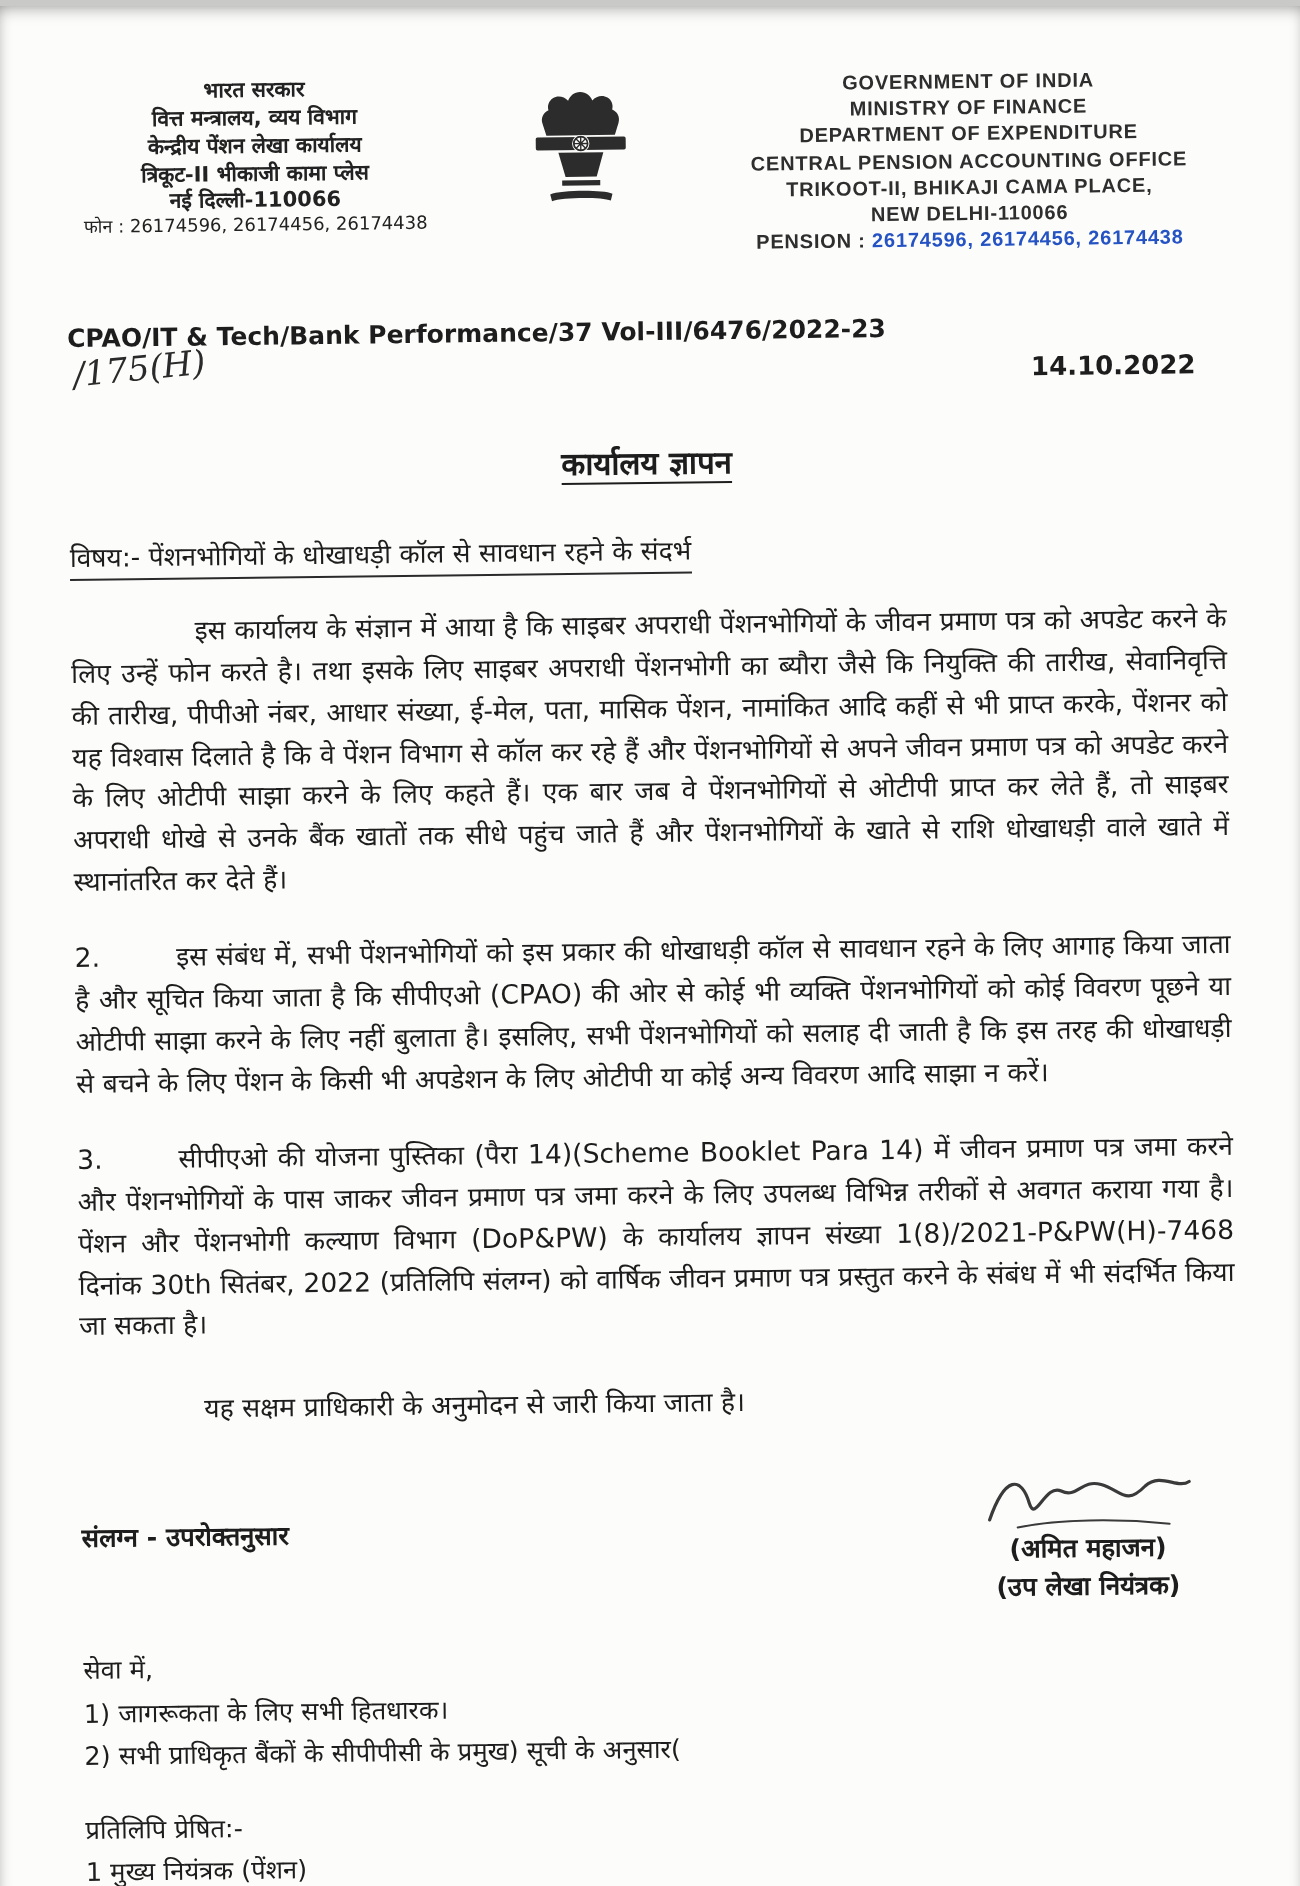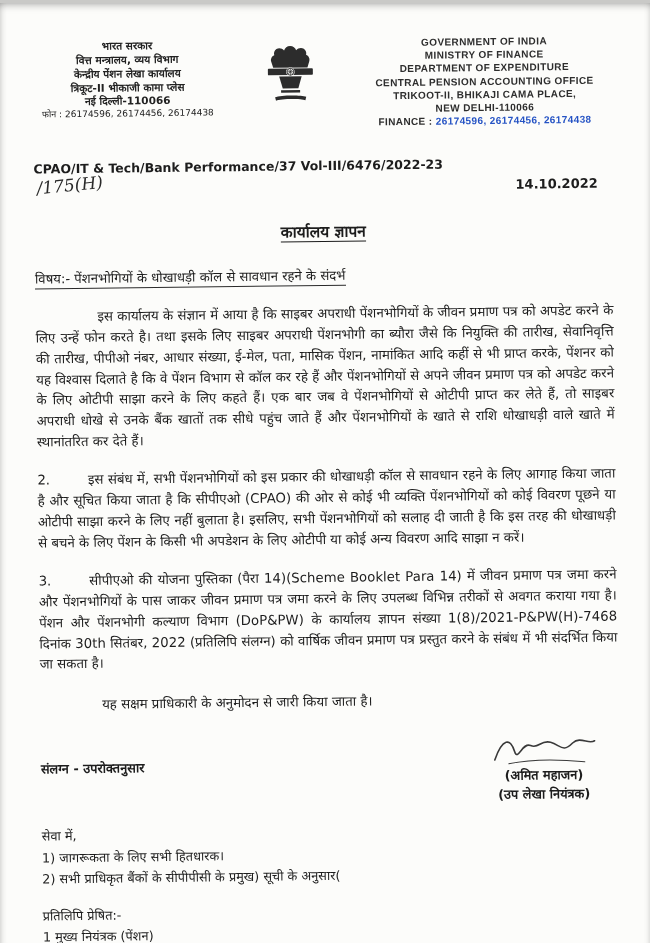--- a/index.html
+++ b/index.html
@@ -87,21 +87,21 @@
         </svg>
       </div>
 
       <div class="lh-english">
         <div>GOVERNMENT OF INDIA</div>
         <div>MINISTRY OF FINANCE</div>
         <div>DEPARTMENT OF EXPENDITURE</div>
         <div>CENTRAL PENSION ACCOUNTING OFFICE</div>
         <div>TRIKOOT-II, BHIKAJI CAMA PLACE,</div>
         <div>NEW DELHI-110066</div>
-        <div><span>FINANCE : </span><span class="phones-num">26174596, 26174456, 26174438</span></div>
+        <div><span>PENSION : </span><span class="phones-num">26174596, 26174456, 26174438</span></div>
       </div>
     </div>
 
     <div class="ref-row">
       <div>
         <span class="ref-no">CPAO/IT &amp; Tech/Bank Performance/37 Vol-III/6476/2022-23</span>
         <span class="handwritten">/175(H)</span>
       </div>
       <div class="ref-date">14.10.2022</div>
     </div>

